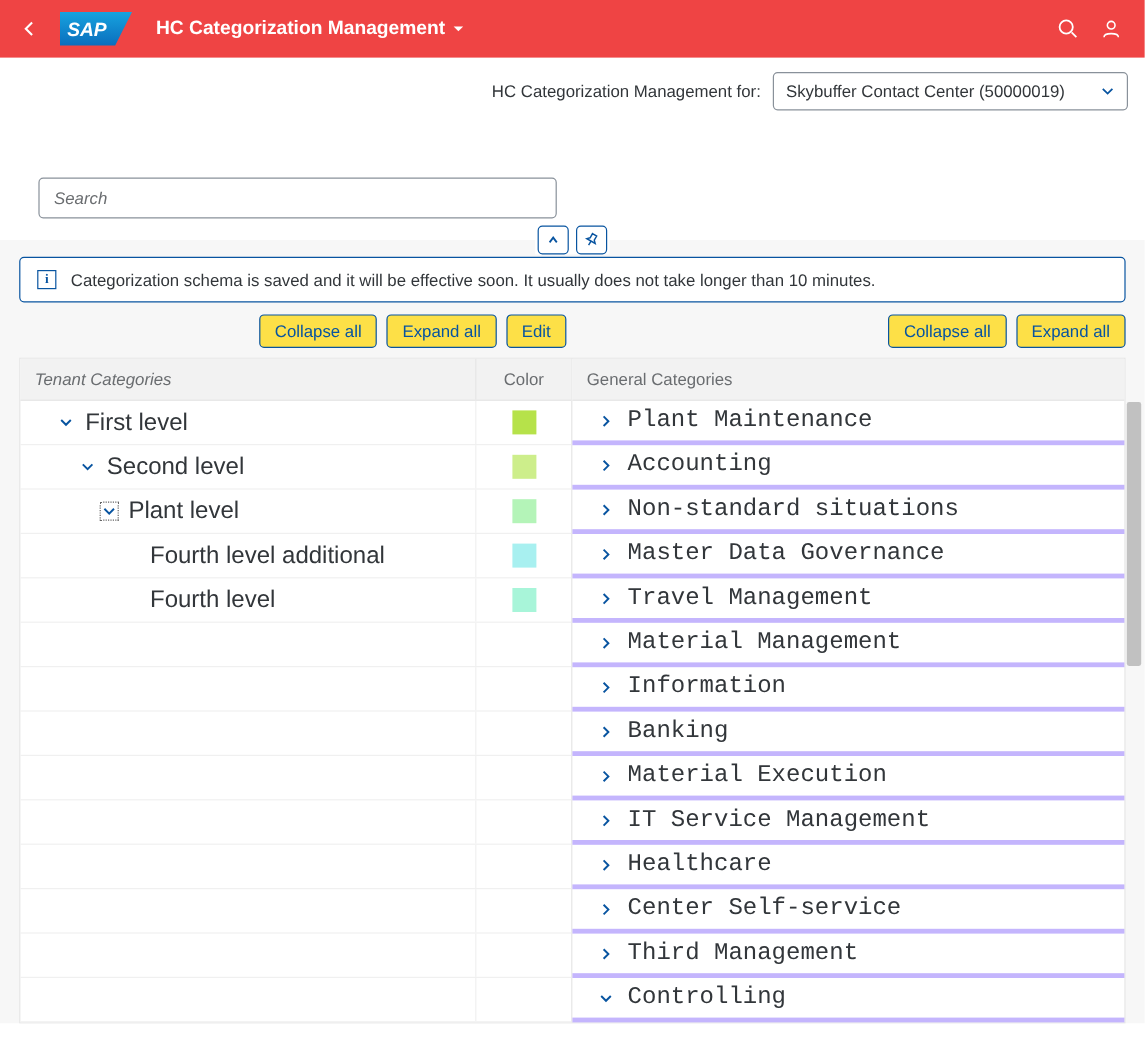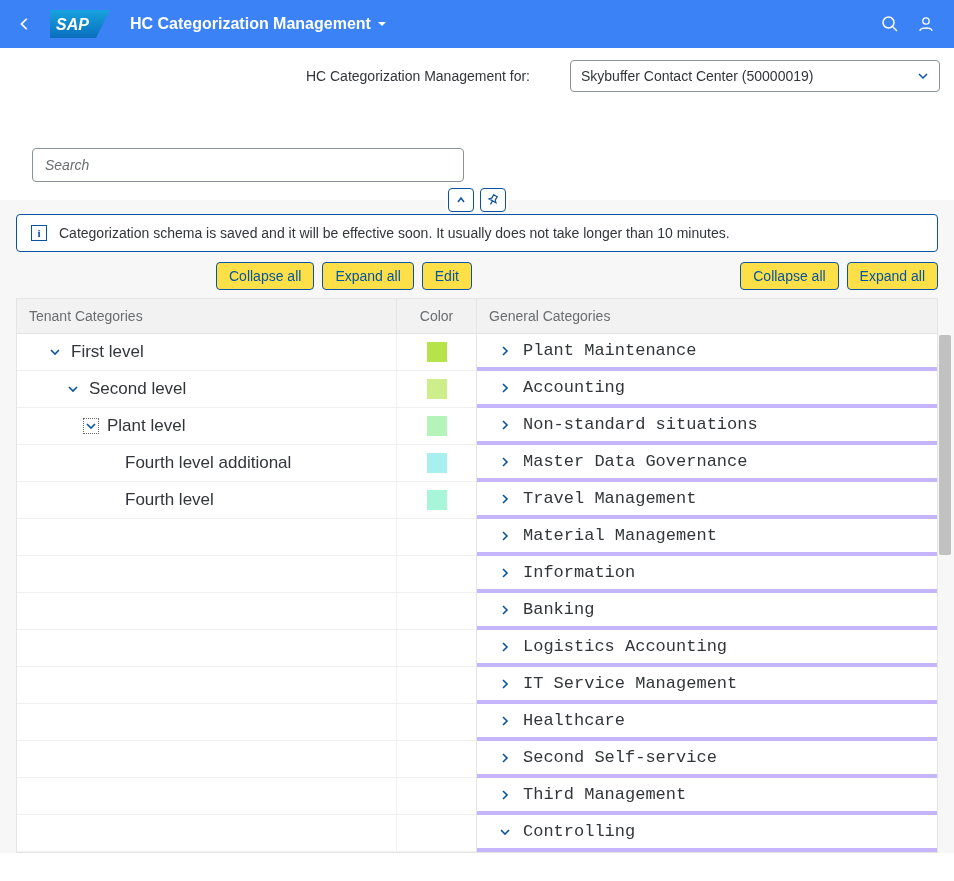--- a/index.html
+++ b/index.html
@@ -1,31 +1,31 @@
 <!DOCTYPE html>
 <html><head>
 <meta charset="utf-8">
 <style>
   * { box-sizing: border-box; margin: 0; padding: 0; }
   body { font-family: "Segoe UI", Arial, sans-serif; font-size: 14px; color: #32363a; background: #fff; width: 954px; }
   
   
-  .header { background: #3b82f6; height: 48px; display: flex; align-items: center; padding: 0 10px; }
+  .header { background: #ef4444; height: 48px; display: flex; align-items: center; padding: 0 10px; }
   .header .back { width: 30px; display:flex; align-items:center; justify-content:center; cursor:pointer; }
   .logo { margin: 0 10px; }
   .logo svg { display:block; }
   .page-title { color: #fff; font-size: 16px; font-weight: 600; margin-left: 10px; display:flex; align-items:center;text-align:center; }
   .page-title .drop { margin-left: 6px; }
   .header .spacer { flex: 1; }
   .header .icon-btn { width: 36px; height: 36px; display:flex; align-items:center; justify-content:center; cursor:pointer; }
   
   
-  .subbar { display:flex; align-items:center; justify-content:flex-end; padding: 12px 14px 6px 14px; gap: 30px; }
+  .subbar { display:flex; align-items:center; justify-content:flex-end; padding: 12px 14px 6px 14px; }
   .subbar label { font-size: 14px; color: #32363a; margin-right: 10px; }
-  .select { border: 1px solid #89919a; border-radius: 4px; height: 32px; width: 370px; display:flex; align-items:center; padding: 0 10px; justify-content:space-between; cursor:pointer; }
+  .select { border: 1px solid #89919a; border-radius: 4px; height: 32px; width: 296px; display:flex; align-items:center; padding: 0 10px; justify-content:space-between; cursor:pointer; }
   .select span { color: #32363a; }
   
   .content-gap { height: 50px; }
   
   
   .search-row { padding: 0 16px 18px 32px; }
   .search-input { width: 432px; height: 34px; border: 1px solid #89919a; border-radius: 4px; padding: 0 12px; font-size: 14px; color:#6a6d70; }
   .search-input::placeholder{ color:#6a6d70; font-style: italic;}
   
   .main-bg { background: #f7f7f7; padding: 0 16px 0 16px; position: relative; }
@@ -44,32 +44,32 @@
   .actions-right { display:flex; gap:8px; }
   .btn { border:1px solid #0854a0; color:#0854a0; background:#fde047; border-radius:4px; padding: 5px 12px; font-size:14px; cursor:pointer; }
   
   
   .columns { display:flex; border:1px solid #e5e5e5; background:#fff; }
   .col-left { width: 460px; display:flex; flex-direction:column; border-right:1px solid #e5e5e5; }
   .col-right { flex:1; display:flex; flex-direction:column; position:relative; }
   
   .col-header { display:flex; background:#f2f2f2; border-bottom:1px solid #e5e5e5; }
   .th { padding: 9px 12px; font-size:14px; color:#6a6d70; }
-  .th-left-name { flex:1; }
+  .th-left-name { flex:1;font-style:italic; }
   .th-left-color { width: 80px; text-align:center; border-left:1px solid #e5e5e5;}
   .th-right { flex:1; }
   
   .tree-row { display:flex; border-bottom:1px solid #f0f0f0; height:37px; align-items:center; }
   .tree-cell-name { flex:1; display:flex; align-items:center; }
   .tree-cell-color { width:80px; display:flex; align-items:center; justify-content:center; border-left:1px solid #f0f0f0; height:100%;}
   .swatch { width:20px; height:20px; }
   
   .expander { width:16px; height:16px; display:flex; align-items:center; justify-content:center; color:#0854a0; margin-right:8px; cursor:pointer;}
   .expander.boxed { border:1px dotted #666; }
-  .row-label { font-size:17px; color:#32363a; }
+  .row-label { font-size:20px; color:#32363a; }
   
   .gen-row { display:flex; align-items:center; height:37px; border-bottom:4px solid #c4b5fd; padding-left: 20px; cursor:pointer;font-family:Liberation Mono, monospace;}
   .gen-row .expander { margin-right: 10px; }
   
   .scrollbar { position:absolute; right:-14px; top:36px; width:12px; height:220px; background:#c1c1c1; border-radius:2px;}
   
   svg { overflow: visible; }
 </style>
 </head>
 <body>
@@ -334,21 +334,21 @@
               </svg>
             </span>
             <span class="row-label">Banking</span>
           </div>
           <div class="gen-row">
             <span class="expander">
               <svg width="12" height="12" viewBox="0 0 12 12">
                 <path d="M4 2 L8 6 L4 10" stroke="#0854a0" stroke-width="1.6" fill="none"></path>
               </svg>
             </span>
-            <span class="row-label">Logistics Accounting</span>
+            <span class="row-label">Material Execution</span>
           </div>
           <div class="gen-row">
             <span class="expander">
               <svg width="12" height="12" viewBox="0 0 12 12">
                 <path d="M4 2 L8 6 L4 10" stroke="#0854a0" stroke-width="1.6" fill="none"></path>
               </svg>
             </span>
             <span class="row-label">IT Service Management</span>
           </div>
           <div class="gen-row">
@@ -358,21 +358,21 @@
               </svg>
             </span>
             <span class="row-label">Healthcare</span>
           </div>
           <div class="gen-row">
             <span class="expander">
               <svg width="12" height="12" viewBox="0 0 12 12">
                 <path d="M4 2 L8 6 L4 10" stroke="#0854a0" stroke-width="1.6" fill="none"></path>
               </svg>
             </span>
-            <span class="row-label">Second Self-service</span>
+            <span class="row-label">Center Self-service</span>
           </div>
           <div class="gen-row">
             <span class="expander">
               <svg width="12" height="12" viewBox="0 0 12 12">
                 <path d="M4 2 L8 6 L4 10" stroke="#0854a0" stroke-width="1.6" fill="none"></path>
               </svg>
             </span>
             <span class="row-label">Third Management</span>
           </div>
           <div class="gen-row">

